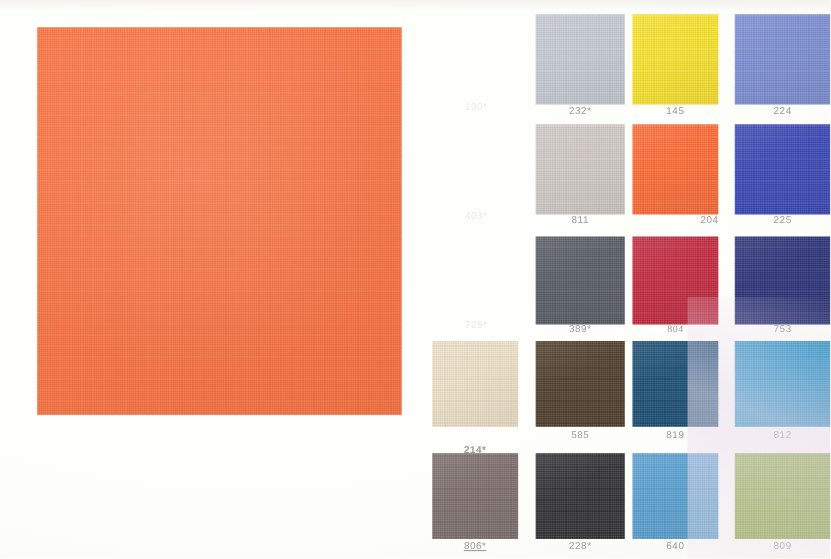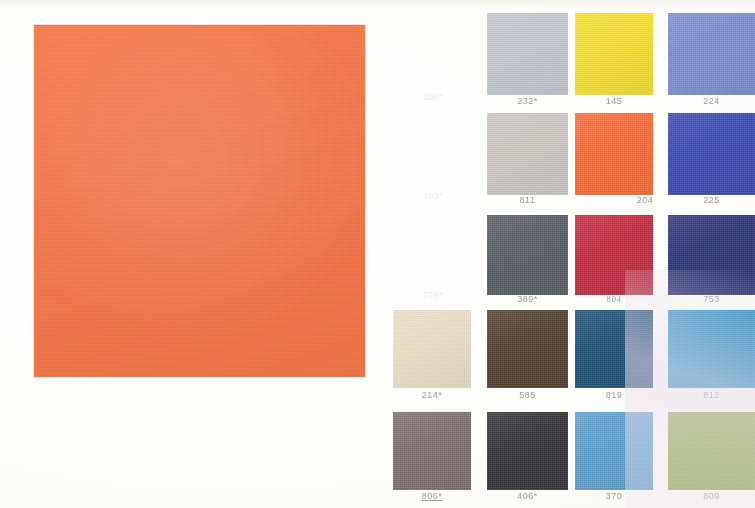--- a/index.html
+++ b/index.html
@@ -178,21 +178,21 @@
           <div class="sheen"></div>
         </div>
       </div>
       <div class="swatch-label" style="left: 668px; width: 87px; top: 294px;">753</div>
       <div class="swatch" style="left: 393px; top: 310px; width: 78px; height: 78px;">
         <div class="chip" style="background: rgb(236, 224, 199);">
           <div class="weave"></div>
           <div class="sheen"></div>
         </div>
       </div>
-      <div class="swatch-label" style="left: 393px; width: 78px; top: 390px;">214*</div>
+      <div class="swatch-label" style="left: 393px; width: 78px; top: 404px; font-weight: bold;">214*</div>
       <div class="swatch" style="left: 487px; top: 310px; width: 81px; height: 78px;">
         <div class="chip" style="background: rgb(81, 64, 47);">
           <div class="weave"></div>
           <div class="sheen"></div>
         </div>
       </div>
       <div class="swatch-label" style="left: 487px; width: 81px; top: 390px;">585</div>
       <div class="swatch" style="left: 575px; top: 310px; width: 78px; height: 78px;">
         <div class="chip" style="background: rgb(29, 80, 117);">
           <div class="weave"></div>
@@ -213,28 +213,28 @@
           <div class="sheen"></div>
         </div>
       </div>
       <div class="swatch-label" style="left: 393px; width: 78px; top: 491px; text-decoration: underline;">806*</div>
       <div class="swatch" style="left: 487px; top: 412px; width: 81px; height: 78px;">
         <div class="chip" style="background: rgb(51, 51, 56);">
           <div class="weave"></div>
           <div class="sheen"></div>
         </div>
       </div>
-      <div class="swatch-label" style="left: 487px; width: 81px; top: 491px;">406*</div>
+      <div class="swatch-label" style="left: 487px; width: 81px; top: 491px;">228*</div>
       <div class="swatch" style="left: 575px; top: 412px; width: 78px; height: 78px;">
         <div class="chip" style="background: rgb(91, 160, 208);">
           <div class="weave"></div>
           <div class="sheen"></div>
         </div>
       </div>
-      <div class="swatch-label" style="left: 575px; width: 78px; top: 491px;">370</div>
+      <div class="swatch-label" style="left: 575px; width: 78px; top: 491px;">640</div>
       <div class="swatch" style="left: 668px; top: 412px; width: 87px; height: 78px;">
         <div class="chip" style="background: rgb(138, 169, 63);">
           <div class="weave"></div>
           <div class="sheen"></div>
         </div>
       </div>
       <div class="swatch-label" style="left: 668px; width: 87px; top: 491px;">809</div>
     </div>
 
   <div id="ghost-labels">

